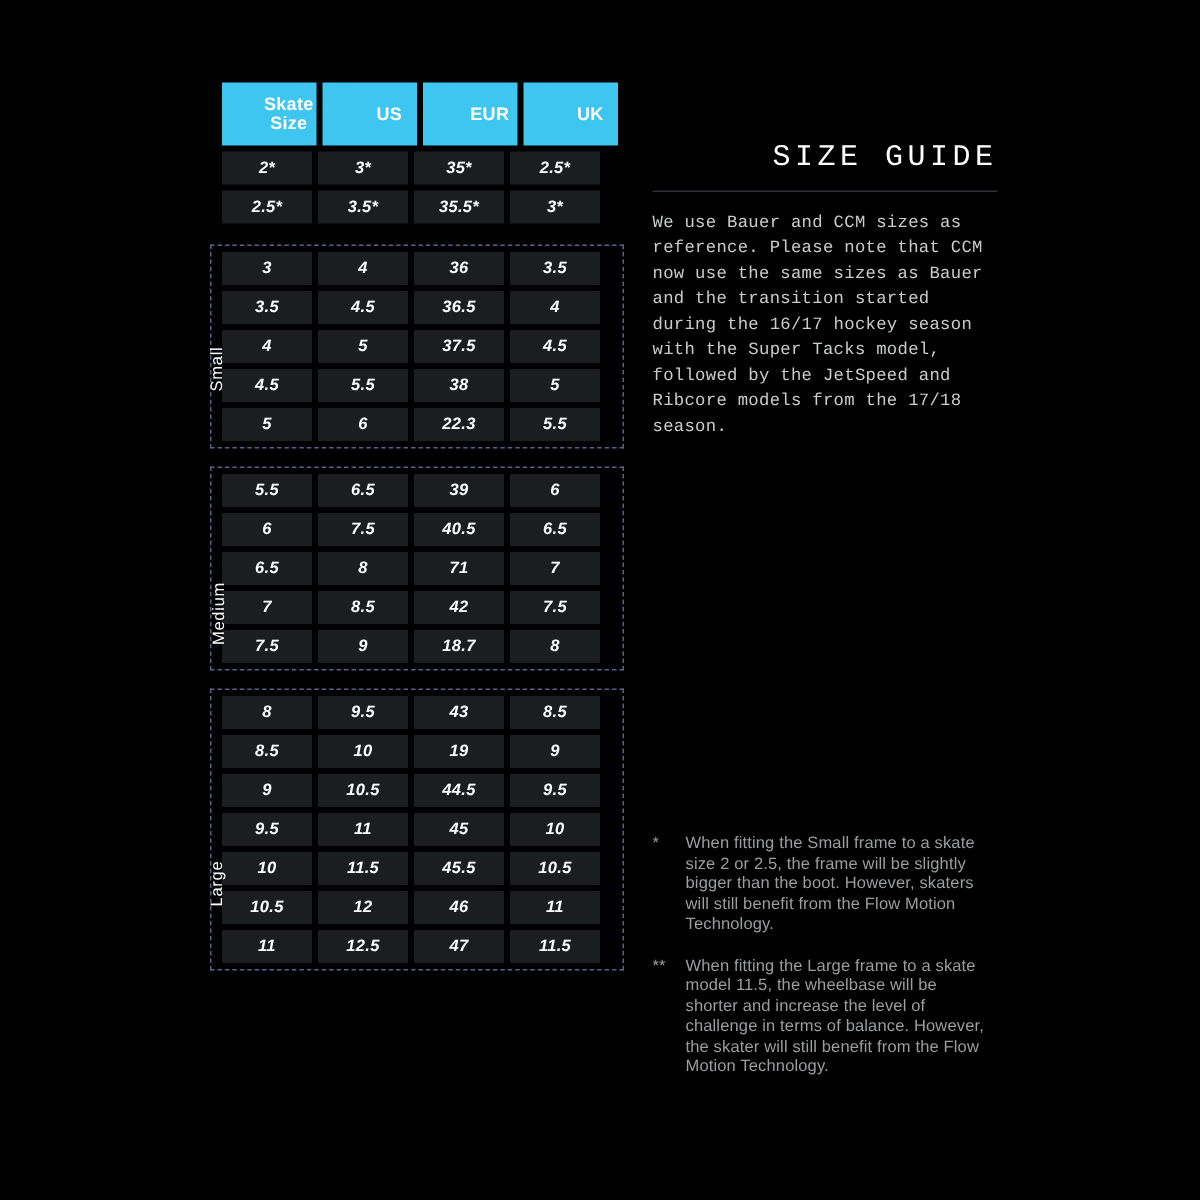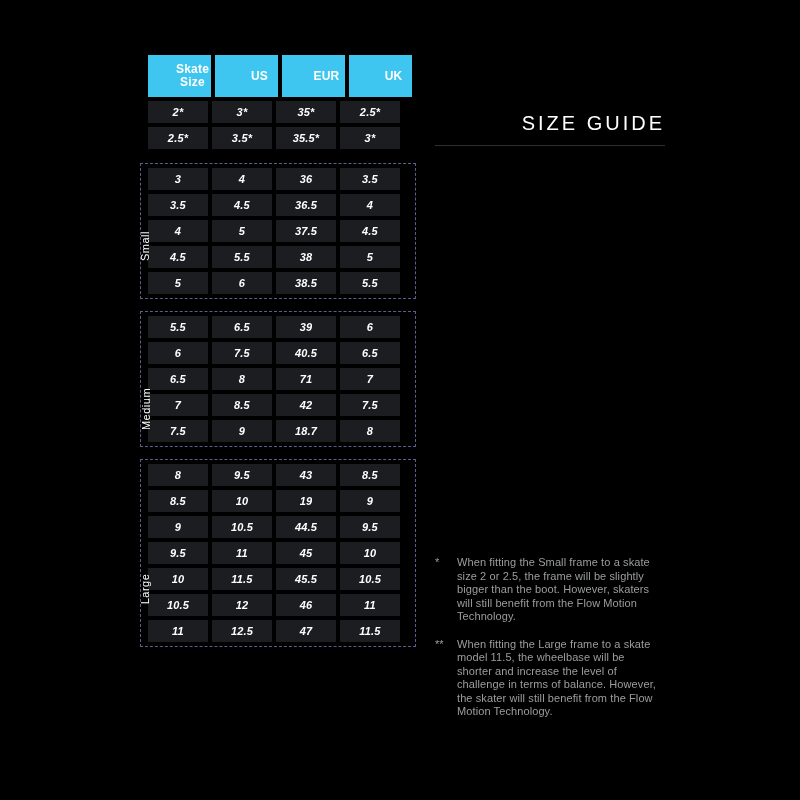--- a/index.html
+++ b/index.html
@@ -74,22 +74,23 @@
     letter-spacing: 0.5px;
     transform: rotate(-90deg);
     transform-origin: center center;
     white-space: nowrap;
   }
 
   
   .right {
     position: absolute;
     left: 435px;
-    top: 112px;
+    top: 94px;
     width: 230px;
+    font-family: Liberation Mono, monospace;
   }
   .guide-title {
     color: #ffffff;
     font-size: 20px;
     letter-spacing: 3px;
     font-weight: normal;
     text-align: right;
     margin: 0 0 10px 0;
   }
   .rule {
@@ -189,21 +190,21 @@
       </div>
       <div class="row">
         <div class="cell">4.5</div>
         <div class="cell">5.5</div>
         <div class="cell">38</div>
         <div class="cell">5</div>
       </div>
       <div class="row" style="margin-bottom:0">
         <div class="cell">5</div>
         <div class="cell">6</div>
-        <div class="cell">38.5</div>
+        <div class="cell">22.3</div>
         <div class="cell">5.5</div>
       </div>
     </div>
 
     <div style="height:12px"></div>
 
     <div style="position:relative;padding:5px 0 5px 0;">
       <div class="group-box" style="left:-8px;top:0;right:-4px;bottom:0;"></div>
       <div class="row">
         <div class="cell">5.5</div>
@@ -289,20 +290,21 @@
 
   </div>
 
   <div class="group-label" style="left:130px; top:240px;">Small</div>
   <div class="group-label" style="left:125px; top:403px;">Medium</div>
   <div class="group-label" style="left:130px; top:583px;">Large</div>
 
   <div class="right">
     <h1 class="guide-title">SIZE GUIDE</h1>
     <div class="rule"></div>
+    <p class="guide-body">We use Bauer and CCM sizes as reference. Please note that CCM now use the same sizes as Bauer and the transition started during the 16/17 hockey season with the Super Tacks model, followed by the JetSpeed and Ribcore models from the 17/18 season.</p>
   </div>
 
   <div class="notes">
     <div class="note">
       <div class="star">*</div>
       <div class="txt">When fitting the Small frame to a skate size 2 or 2.5, the frame will be slightly bigger than the boot. However, skaters will still benefit from the Flow Motion Technology.</div>
     </div>
     <div class="note">
       <div class="star">**</div>
       <div class="txt">When fitting the Large frame to a skate model 11.5, the wheelbase will be shorter and increase the level of challenge in terms of balance. However, the skater will still benefit from the Flow Motion Technology.</div>

